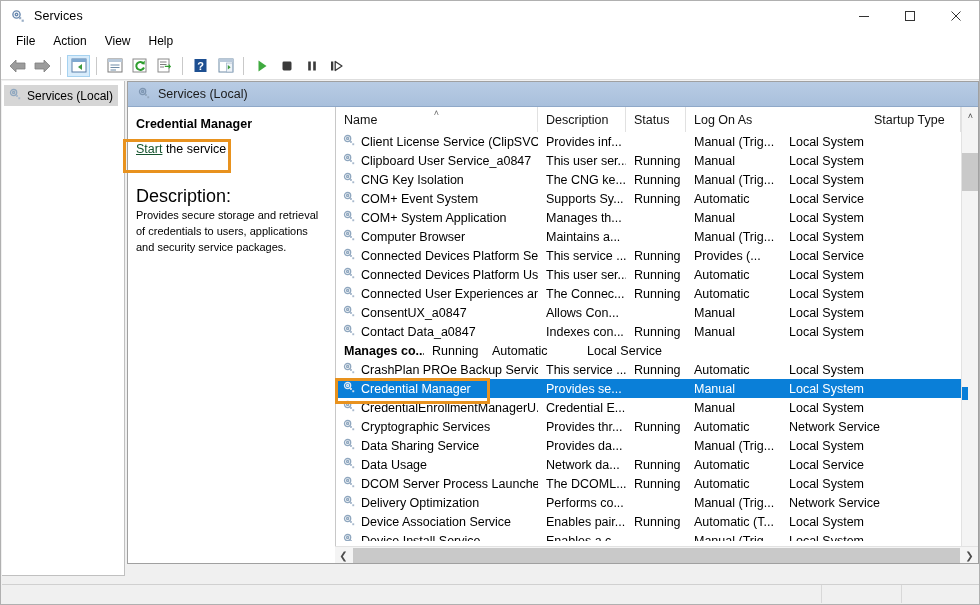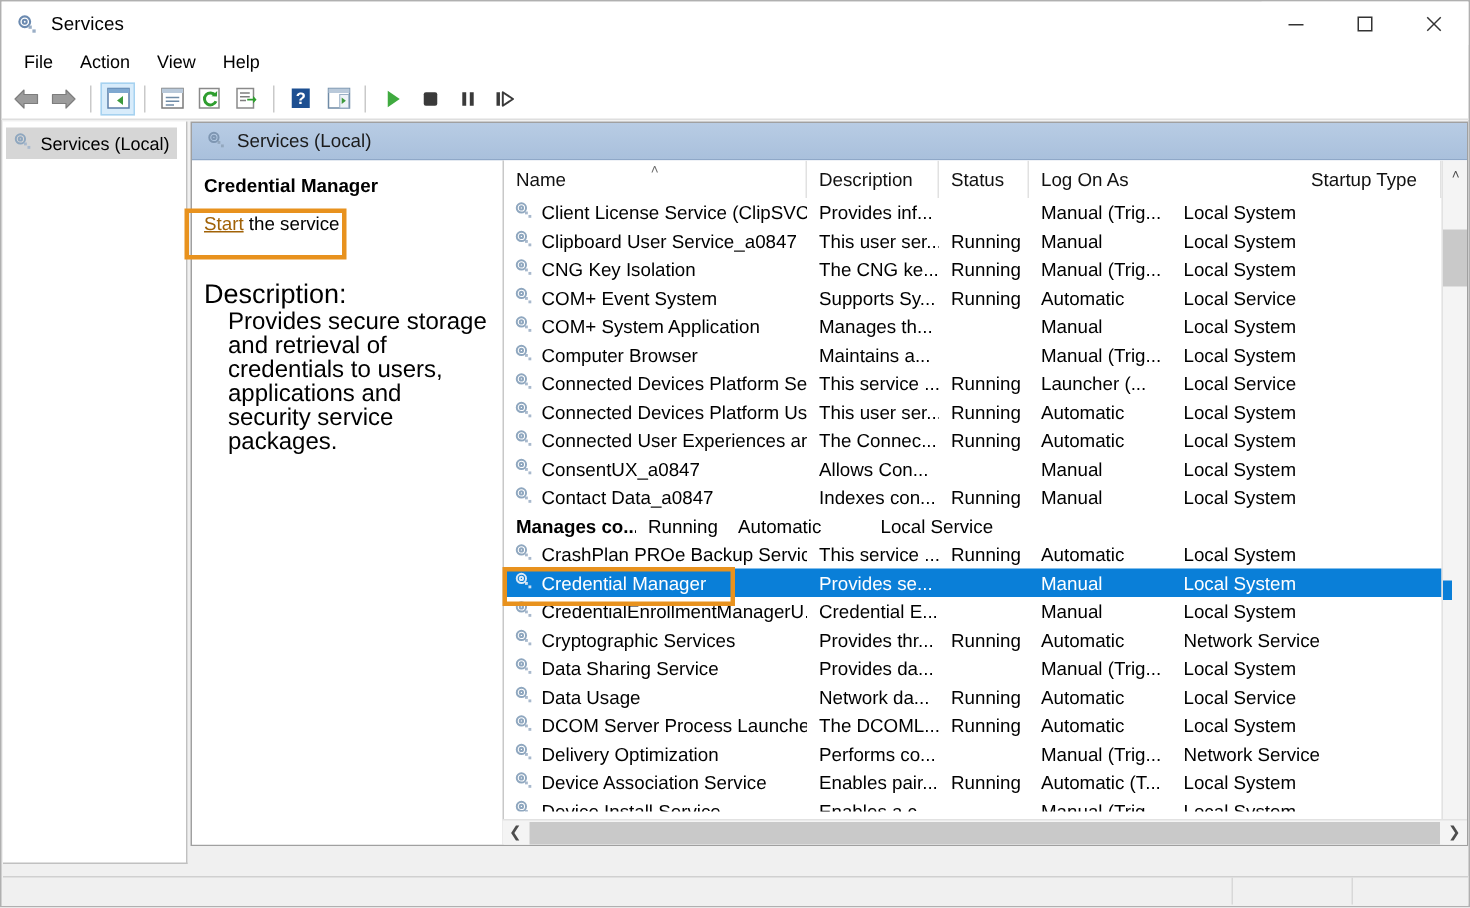--- a/index.html
+++ b/index.html
@@ -96,23 +96,23 @@
   }
   .mmc-header .mh-label { font-size: 12.5px; color: #1b1b1b; }
 
   
   .details {
     position: absolute; left: 0; top: 25px; width: 207px; height: 456px;
     background: #ffffff; padding: 10px 8px 0 8px;
   }
   .det-title { font-weight: bold; font-size: 12.5px; color: #000; margin-bottom: 11px; }
   .det-action { font-size: 12.5px; color: #000; }
-  .det-action .lnk { color: #a16207; text-decoration: underline; cursor: pointer; }
+  .det-action .lnk { color: #14532d; text-decoration: underline; cursor: pointer; }
   .det-desc-label { margin-top: 30px; font-size: 18px; }
-  .det-desc-body { font-size: 16px; line-height: 16px; margin-left: 16px; }
+  .det-desc-body { font-size: 11px; line-height: 16px; }
 
   .hl-box {
     position: absolute; left: 122px; top: 138px;
     width: 108px; height: 34px;
     border: 3px solid #e8921e; background: transparent;
     pointer-events: none;
     z-index: 20;
   }
   .hl-box2 {
     position: absolute; left: 334px; top: 377px;
@@ -547,21 +547,21 @@
                   </g>
                   <g fill="#a8b9cd">
                     <rect x="8" y="8" width="1.9" height="1.9"></rect>
                     <rect x="10.3" y="10.3" width="1.9" height="1.9"></rect>
                   </g>
                 </svg></span>
               <span>Connected Devices Platform Se...</span>
             </div>
             <div class="cell" style="width: 88px;">This service ...</div>
             <div class="cell" style="width: 60px;">Running</div>
-            <div class="cell" style="width: 95px;">Launcher (...</div>
+            <div class="cell" style="width: 95px;">Provides (...</div>
             <div class="cell" style="width: 180px;">Local Service</div>
           </div>
           <div class="lv-row">
             <div class="cell name" style="width: 202px;">
               <span><svg class="svcicon" viewBox="0 0 14 14">
                   <g fill="none" stroke="#8fa7bf" stroke-width="1.3">
                     <circle cx="5.6" cy="5.6" r="3.1"></circle>
                     <circle cx="5.6" cy="5.6" r="1.1"></circle>
                   </g>
                   <g fill="#a8b9cd">

